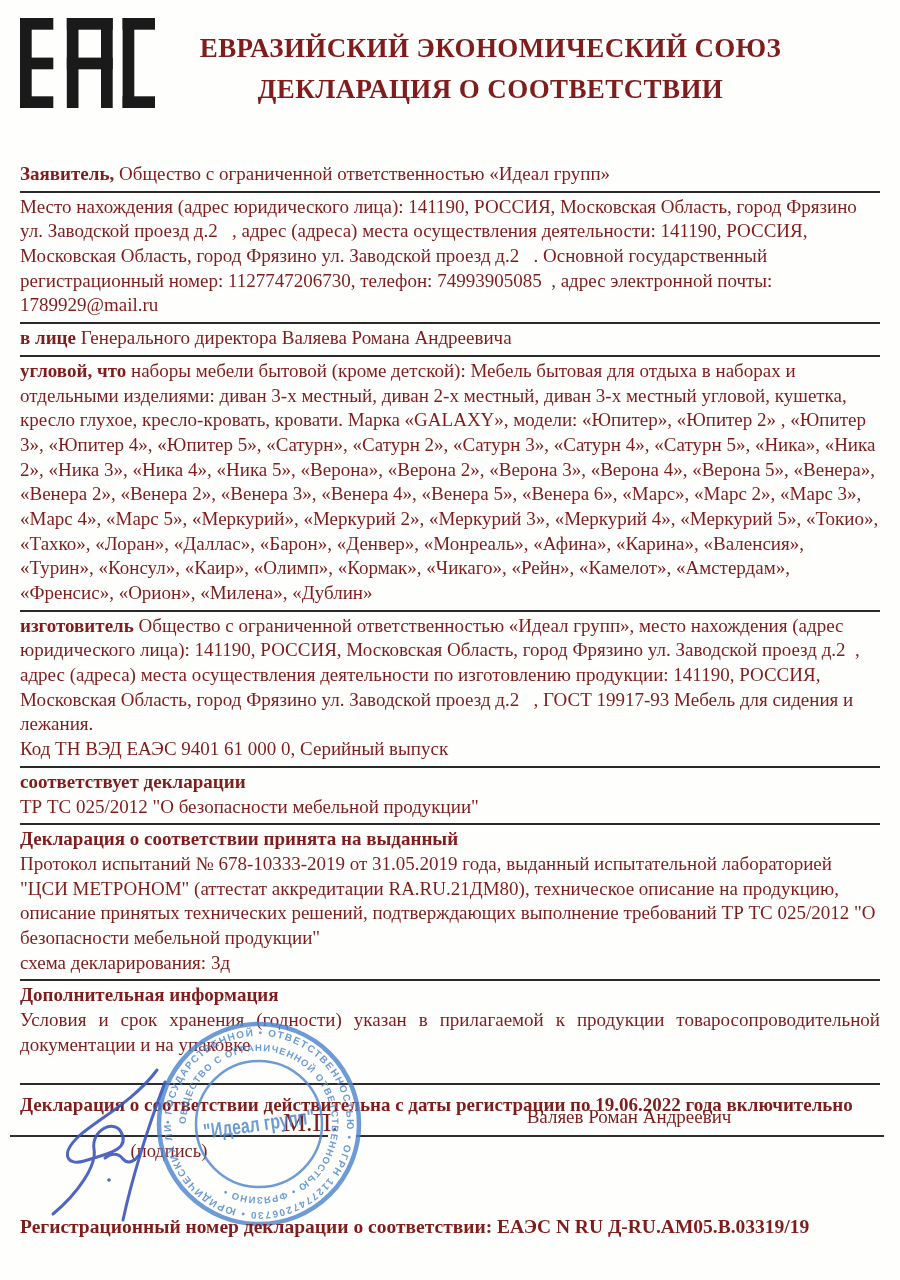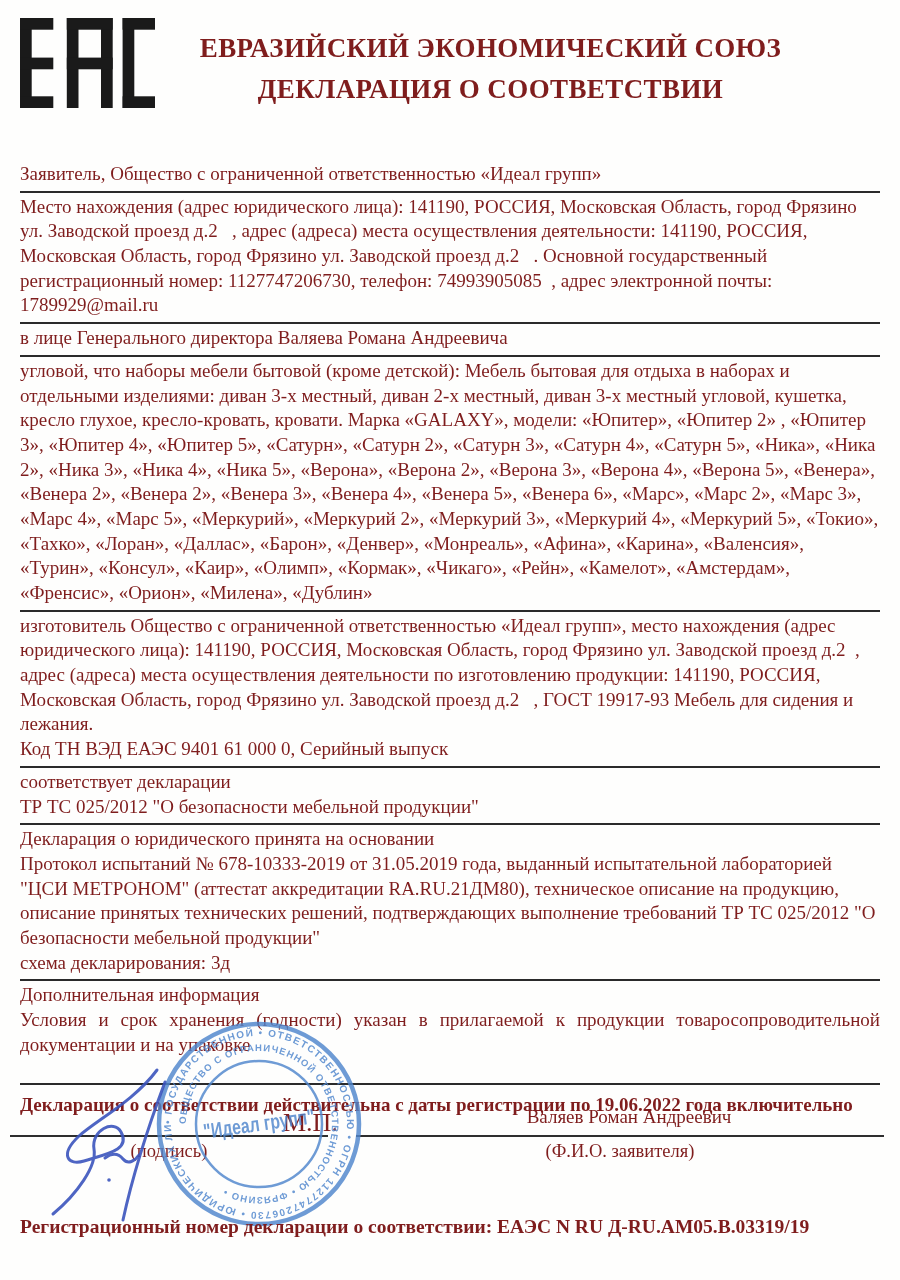--- a/index.html
+++ b/index.html
@@ -6,21 +6,21 @@
   .page{position:relative;width:900px;height:1280px;background:#fefefdff;background:#fefefd;
         font-family:"Liberation Serif","DejaVu Serif",serif;color:#7f1d1d;overflow:hidden;}
   
   .header{position:absolute;top:14px;left:20px;right:28px;display:flex;align-items:flex-start;}
   .eac-logo{width:135px;height:98px;flex:0 0 auto;}
   .titles{flex:1;text-align:center;font-weight:bold;font-size:27px;line-height:1.5;
           padding-top:14px;margin-right:46px;letter-spacing:.4px;}
   
   .main{position:absolute;top:160px;left:20px;width:860px;font-size:19px;line-height:1.3;}
   .sec{border-bottom:2px solid #2a2a2a;padding:2px 0 4px;}
-  .b{font-weight:normal;}
+  .b{font-weight:bold;}
   .prewrap{white-space:pre-wrap;}
   .just{text-align:justify;}
   .sec-additional{padding-bottom:26px;}
   .validity{font-weight:bold;text-align:justify;padding-top:7px;line-height:1.35;}
   
   .sig-line{position:absolute;border-top:2px solid #2e2e2e;height:0;}
   .sig-line-left{left:10px;top:1135px;width:318px;}
   .sig-line-right{left:356px;top:1135px;width:528px;}
   .mp{position:absolute;left:283px;top:1108px;font-size:26px;}
   .sign-caption{position:absolute;left:10px;top:1141px;width:318px;text-align:center;font-size:18.5px;}
@@ -87,39 +87,38 @@
       </div>
       <div>Код ТН ВЭД ЕАЭС 9401 61 000 0, Серийный выпуск</div>
     </div>
 
     <div class="sec">
       <div class="b">соответствует декларации</div>
       <div>ТР ТС 025/2012 "О безопасности мебельной продукции"</div>
     </div>
 
     <div class="sec">
-      <div class="b">Декларация о юридического принята на основании</div>
+      <div class="b">Декларация о соответствии принята на выданный</div>
       <div>Протокол испытаний № 678-10333-2019 от 31.05.2019 года, выданный испытательной лабораторией "ЦСИ МЕТРОНОМ" (аттестат аккредитации RA.RU.21ДМ80), техническое описание на продукцию, описание принятых технических решений, подтверждающих выполнение требований ТР ТС 025/2012 "О безопасности мебельной продукции"</div>
       <div>схема декларирования: 3д</div>
     </div>
 
     <div class="sec sec-additional">
       <div class="b">Дополнительная информация</div>
       <div class="just">Условия и срок хранения (годности) указан в прилагаемой к продукции товаросопроводительной документации и на упаковке</div>
     </div>
 
     <div class="validity">Декларация о соответствии действительна с даты регистрации по 19.06.2022 года включительно</div>
   </div>
 
   <div class="sig-line sig-line-left"></div>
   <div class="sig-line sig-line-right"></div>
   <div class="mp">М.П.</div>
   <div class="sign-caption">(подпись)</div>
   <div class="fio-name">Валяев Роман Андреевич</div>
-  <div class="fio-caption">(Ф.И.О. заявителя)</div>
 
   <svg class="stamp" viewBox="0 0 212 212" aria-hidden="true">
     <g fill="none" stroke="#4f86cd">
       <circle cx="106" cy="106" r="100" stroke-width="4.5"></circle>
       <circle cx="106" cy="106" r="63" stroke-width="2.5"></circle>
     </g>
     <defs>
       <path id="ringO" d="M 18,106 A 88,88 0 1 1 194,106 A 88,88 0 1 1 18,106"></path>
       <path id="ringI" d="M 33,106 A 73,73 0 1 1 179,106 A 73,73 0 1 1 33,106"></path>
     </defs>

